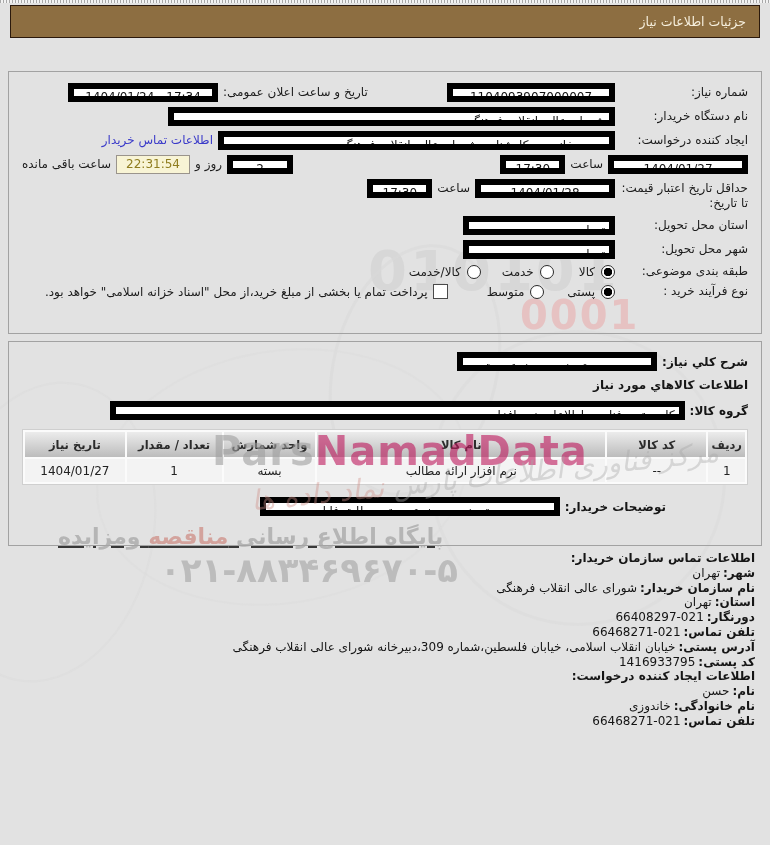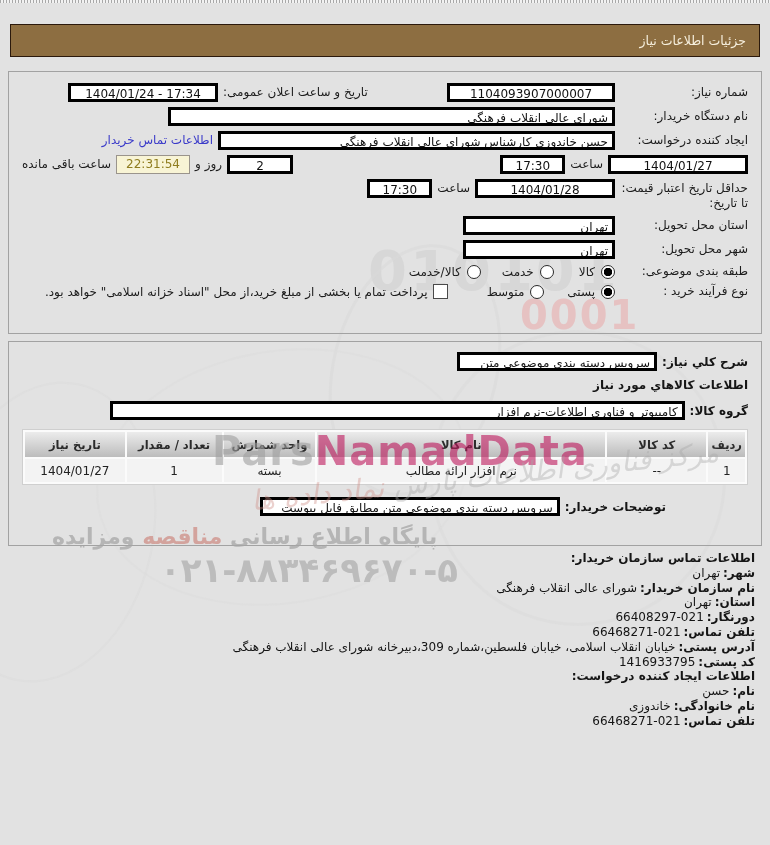--- a/index.html
+++ b/index.html
@@ -2,36 +2,36 @@
 <html lang="fa"><head>
 <meta charset="utf-8">
 <style>
   html,body{margin:0;padding:0;}
   body{font-family:"DejaVu Sans",sans-serif;background:#e2e2e2;}
   #screen{position:relative;width:770px;height:845px;background:#e2e2e2;overflow:hidden;direction:rtl;}
 
   .top-dots{position:absolute;top:0;left:0;right:0;height:3px;
     background:repeating-linear-gradient(90deg,#a8a8a8 0 1px,#f2f2f2 1px 3px);}
 
-  .title-bar{position:absolute;top:24px;left:10px;right:10px;height:33px;background:#8d6e41;
+  .title-bar{position:absolute;top:5px;left:10px;right:10px;height:33px;background:#8d6e41;
     border:1px solid #2b190c;color:#f6efdd;font-size:12.5px;line-height:31px;
     padding:0 13px;box-sizing:border-box;}
 
   .panel{position:absolute;left:8px;right:8px;border:1px solid #a2a2a2;box-sizing:border-box;
     padding:11px 13px;z-index:2;font-size:12px;color:#1c1c1c;}
   #panel-form{top:71px;height:263px;}
   #panel-need{top:341px;height:205px;padding:10px 13px;}
 
   .frow{display:flex;align-items:flex-start;margin-bottom:5px;column-gap:5px;}
   .lcol{width:128px;flex-shrink:0;line-height:15px;padding-top:2px;white-space:normal;}
   .lbl{white-space:nowrap;padding-top:2px;}
   .blbl{font-weight:bold;white-space:nowrap;color:#161616;}
   .spacer{flex:1;}
 
-  .tb{background:#fff;border:3px solid #000000;height:19px;line-height:17px;padding:0 4px;
+  .tb{background:#fff;border:6px solid #000000;height:19px;line-height:17px;padding:0 4px;
     box-sizing:border-box;overflow:hidden;white-space:nowrap;font-size:12px;color:#111;}
   .center{text-align:center;}
   .ltr{direction:ltr;unicode-bidi:isolate;}
   .cream{background:#f8f4d5;color:#8f7d20;border:1px solid #9a948c;}
 
   .radio{width:12px;height:12px;border:1px solid #2a2a2a;border-radius:50%;background:#fff;
     display:inline-block;flex-shrink:0;box-sizing:content-box;cursor:pointer;}
   .radio.checked{background:radial-gradient(circle at 50% 50%,#000 0 4px,#fff 4.5px);}
   .opt{display:flex;align-items:center;gap:6px;margin-left:16px;}
   .cb{width:13px;height:13px;border:1px solid #4a4a4a;background:#fff;display:inline-block;
@@ -218,18 +218,18 @@
     <div class="cline"><span class="blbl">تلفن تماس:</span><span class="ltr">66468271-021</span></div>
   </div>
 
   <div class="wm wm-over ltr" style="left:212px;top:428px;font-size:40px;font-weight:bold;letter-spacing:1px;opacity:.6;">
     <span style="color:#9f9f9f;">Pars</span><span style="color:#be185d;">NamadData</span>
   </div>
   <div class="wm wm-over" style="left:250px;top:460px;font-size:28px;font-style:italic;opacity:.4;transform:rotate(-6deg);direction:rtl;">
     <span style="color:#a9a9a9;">مرکز فناوری اطلاعات پارس</span>
     <span style="color:#cf8f87;">نماد داده ها</span>
   </div>
-  <div class="wm wm-over" style="left:52px;top:524px;font-size:22px;font-weight:bold;opacity:.75;direction:rtl;">
+  <div class="wm wm-over" style="left:58px;top:524px;font-size:22px;font-weight:bold;opacity:.75;direction:rtl;text-decoration:underline;">
     <span style="color:#a6a6a6;">پایگاه اطلاع رسانی </span><span style="color:#cf8f87;">مناقصه</span><span style="color:#a6a6a6;"> ومزایده</span>
   </div>
   <div class="wm wm-over ltr" style="left:160px;top:550px;font-size:34px;font-weight:bold;color:#a9a9a9;letter-spacing:2px;opacity:.65;">۰۲۱-۸۸۳۴۶۹۶۷۰-۵</div>
 
 </div>
 
 </body></html>

